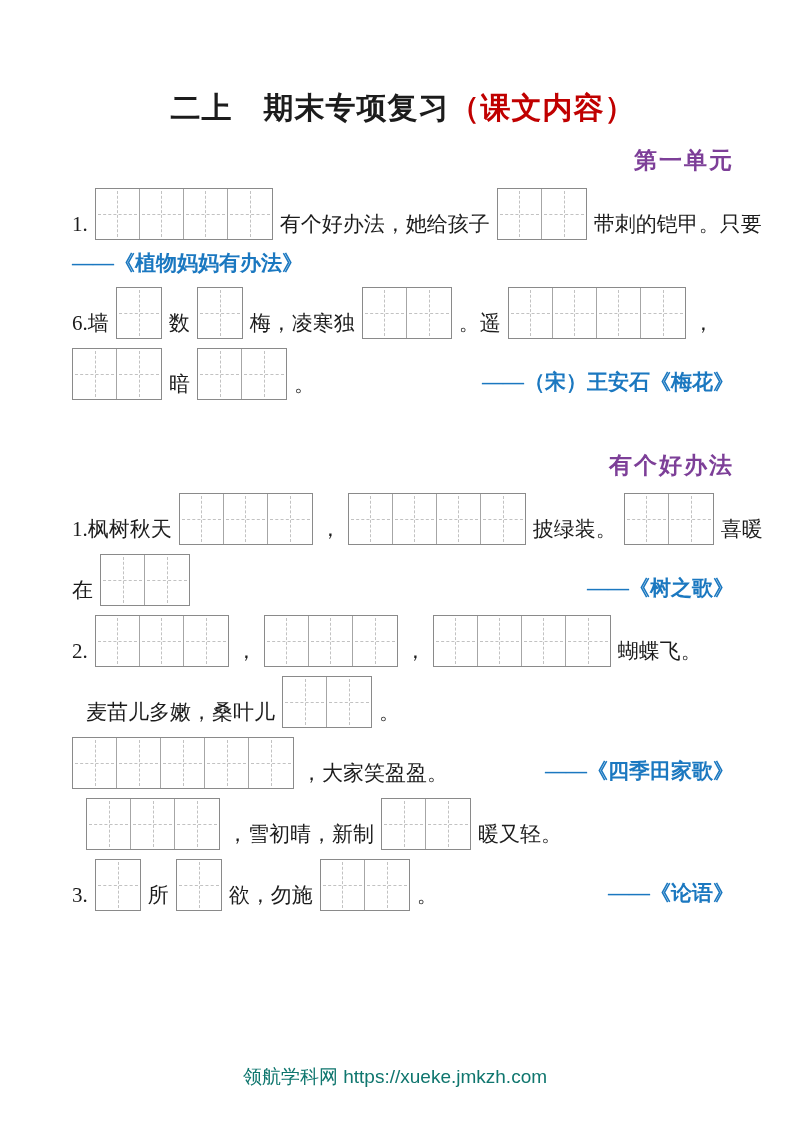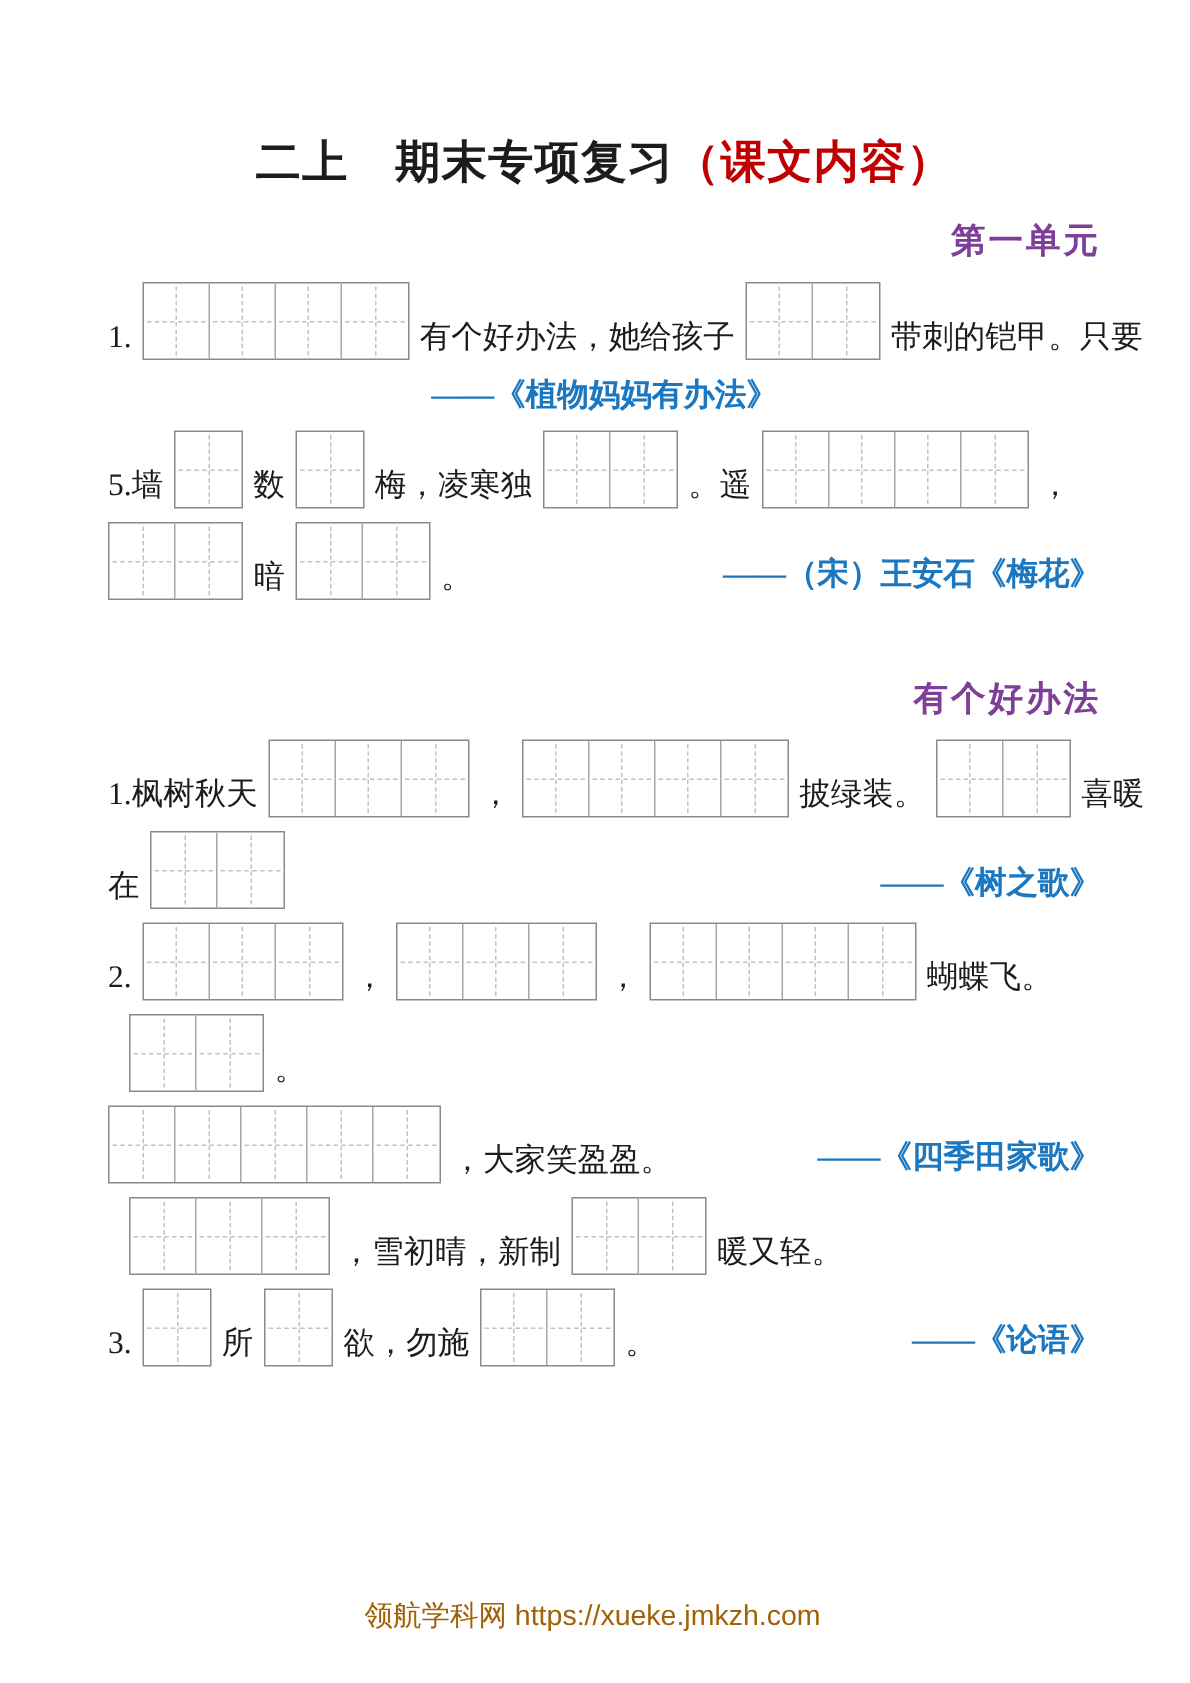--- a/index.html
+++ b/index.html
@@ -18,36 +18,36 @@
   .title{text-align:center;font-size:30px;font-weight:bold;letter-spacing:1px;white-space:nowrap;}
   .title-red{color:var(--highlight-red);}
   .section + .section{margin-top:50px;}
   .section-heading{
     text-align:right;font-size:23px;font-weight:bold;
     color:var(--heading-purple);letter-spacing:2px;
     margin:16px 0 12px 0;
   }
   .row{display:flex;align-items:flex-end;column-gap:7px;margin-bottom:9px;min-height:32px;}
   .row.with-attr{justify-content:space-between;}
-  .row.attr-only{justify-content:center;margin-bottom:6px;}
+  .row.attr-only{justify-content:flex-start;margin-bottom:6px;}
   .row-left{display:flex;align-items:flex-end;column-gap:7px;flex-wrap:nowrap;}
   .row.indent .row-left{margin-left:14px;}
   .txt{font-size:21px;line-height:1.4;padding-bottom:1px;white-space:pre;}
   .grid{display:inline-flex;border:1px solid #8a8a8a;background:#fff;flex:none;}
   .cell{width:44px;height:50px;position:relative;border-right:1px solid #a6a6a6;}
   .cell:last-child{border-right:none;}
   .cell::before{content:"";position:absolute;left:50%;top:2px;bottom:2px;border-left:1px dashed #c2c2c2;}
   .cell::after{content:"";position:absolute;top:50%;left:2px;right:2px;border-top:1px dashed #c2c2c2;}
   .attribution{
     color:var(--attribution-blue);font-weight:bold;font-size:21px;
     padding-bottom:4px;white-space:nowrap;flex:none;
   }
   .footer{
     position:absolute;left:0;right:0;bottom:32px;text-align:center;
-    color:#a16207;font-size:19px;
+    color:#0f766e;font-size:19px;
     font-family:"Liberation Sans","DejaVu Sans",sans-serif;
   }
 </style>
 </head>
 <body>
 
 <div class="page">
   <div class="title"><span>二上　期末专项复习</span><span class="title-red">（课文内容）</span></div>
   <div id="content">
       <div class="section">
@@ -67,21 +67,21 @@
               <span class="cell"></span>
             </span>
             <span class="txt">带刺的铠甲。只要</span>
           </div>
         </div>
         <div class="row attr-only">
           <span class="attribution">——《植物妈妈有办法》</span>
         </div>
         <div class="row">
           <div class="row-left">
-            <span class="txt">5.墙</span>
+            <span class="txt">6.墙</span>
             <span class="grid">
               <span class="cell"></span>
             </span>
             <span class="txt">数</span>
             <span class="grid">
               <span class="cell"></span>
             </span>
             <span class="txt">梅，凌寒独</span>
             <span class="grid">
               <span class="cell"></span>
@@ -167,20 +167,21 @@
               <span class="cell"></span>
               <span class="cell"></span>
               <span class="cell"></span>
               <span class="cell"></span>
             </span>
             <span class="txt">蝴蝶飞。</span>
           </div>
         </div>
         <div class="row indent">
           <div class="row-left">
+            <span class="txt">麦苗儿多嫩，桑叶儿</span>
             <span class="grid">
               <span class="cell"></span>
               <span class="cell"></span>
             </span>
             <span class="txt">。</span>
           </div>
         </div>
         <div class="row with-attr">
           <div class="row-left">
             <span class="grid">

